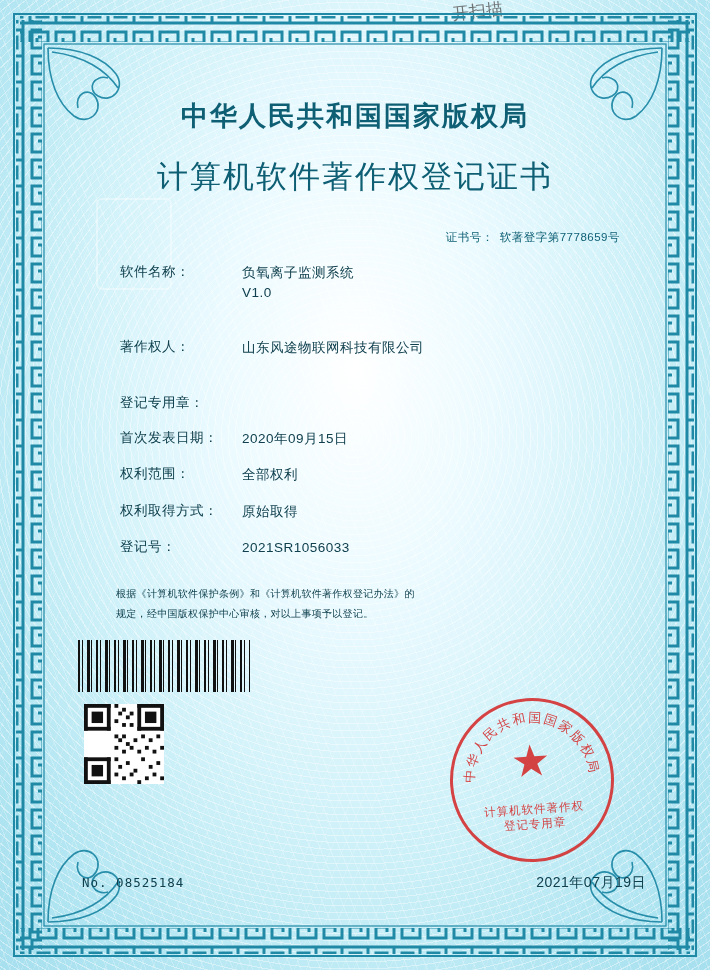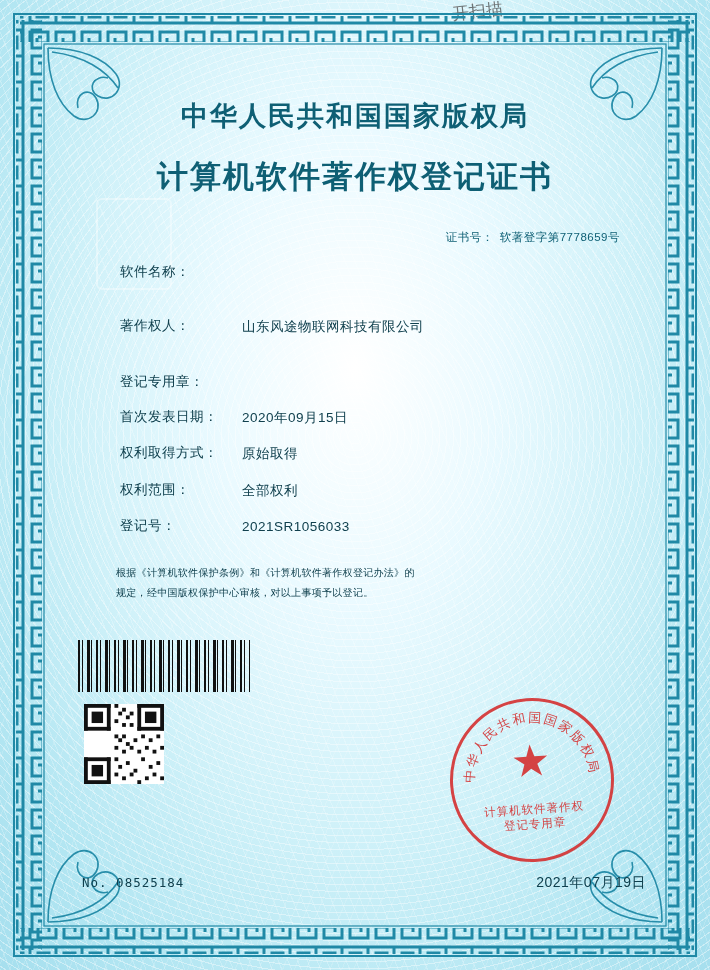--- a/index.html
+++ b/index.html
@@ -61,21 +61,21 @@
     font-size: 27px;
     font-weight: 700;
     color: #0e5f74;
     letter-spacing: 2px;
     margin-top: 6px;
   }
   .title-sub {
     text-align: center;
     font-family: "DejaVu Serif", "Liberation Serif", serif;
     font-size: 31px;
-    font-weight: 700;
+    font-weight: 400;
     color: #0e5f74;
     letter-spacing: 2px;
     margin-top: 22px;
   }
 
   .cert-no {
     text-align: right;
     font-size: 11.5px;
     color: #0e5f74;
     margin-top: 32px;
@@ -287,44 +287,46 @@
     <div class="title-sub">计算机软件著作权登记证书</div>
 
     <div class="cert-no">
       <span class="cert-no-label">证书号：</span><span class="cert-no-value">软著登字第7778659号</span>
     </div>
 
     <div class="fields">
 
       <div class="field-row">
         <div class="field-label spread">软件名称：</div>
+        <div class="field-value">负氧离子监测系统
+V1.0</div>
       </div>
 
       <div class="field-row gap-top">
         <div class="field-label spread">著作权人：</div>
         <div class="field-value">山东风途物联网科技有限公司</div>
       </div>
 
       <div class="field-row gap-top">
         <div class="field-label">登记专用章：</div>
       </div>
 
       <div class="field-row">
         <div class="field-label">首次发表日期：</div>
         <div class="field-value">2020年09月15日</div>
       </div>
 
       <div class="field-row">
+        <div class="field-label spread">权利范围：</div>
+        <div class="field-value">全部权利</div>
+      </div>
+
+      <div class="field-row">
         <div class="field-label">权利取得方式：</div>
         <div class="field-value">原始取得</div>
-      </div>
-
-      <div class="field-row">
-        <div class="field-label spread">权利范围：</div>
-        <div class="field-value">全部权利</div>
       </div>
 
       <div class="field-row">
         <div class="field-label spread">登记号：</div>
         <div class="field-value">2021SR1056033</div>
       </div>
 
     </div>
 
     <div class="statement">

